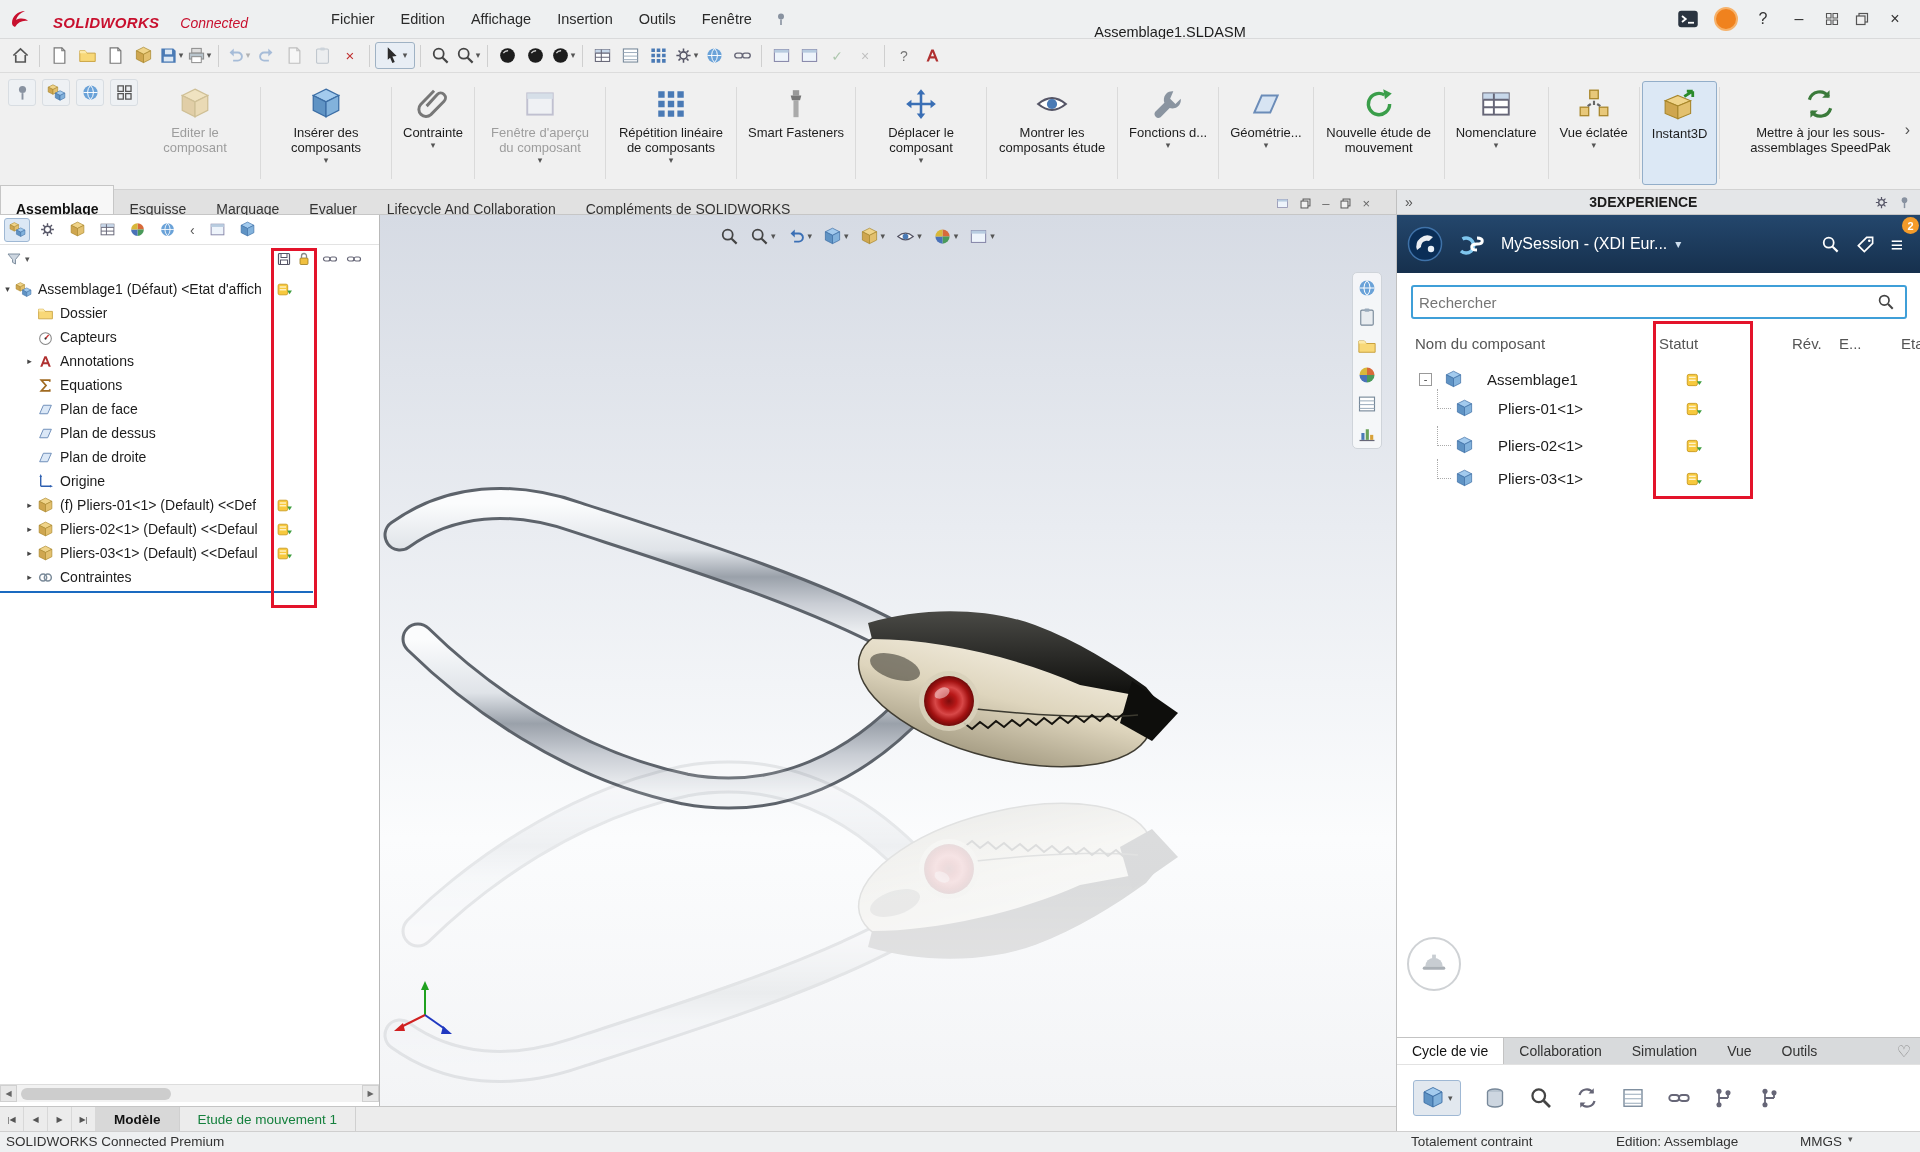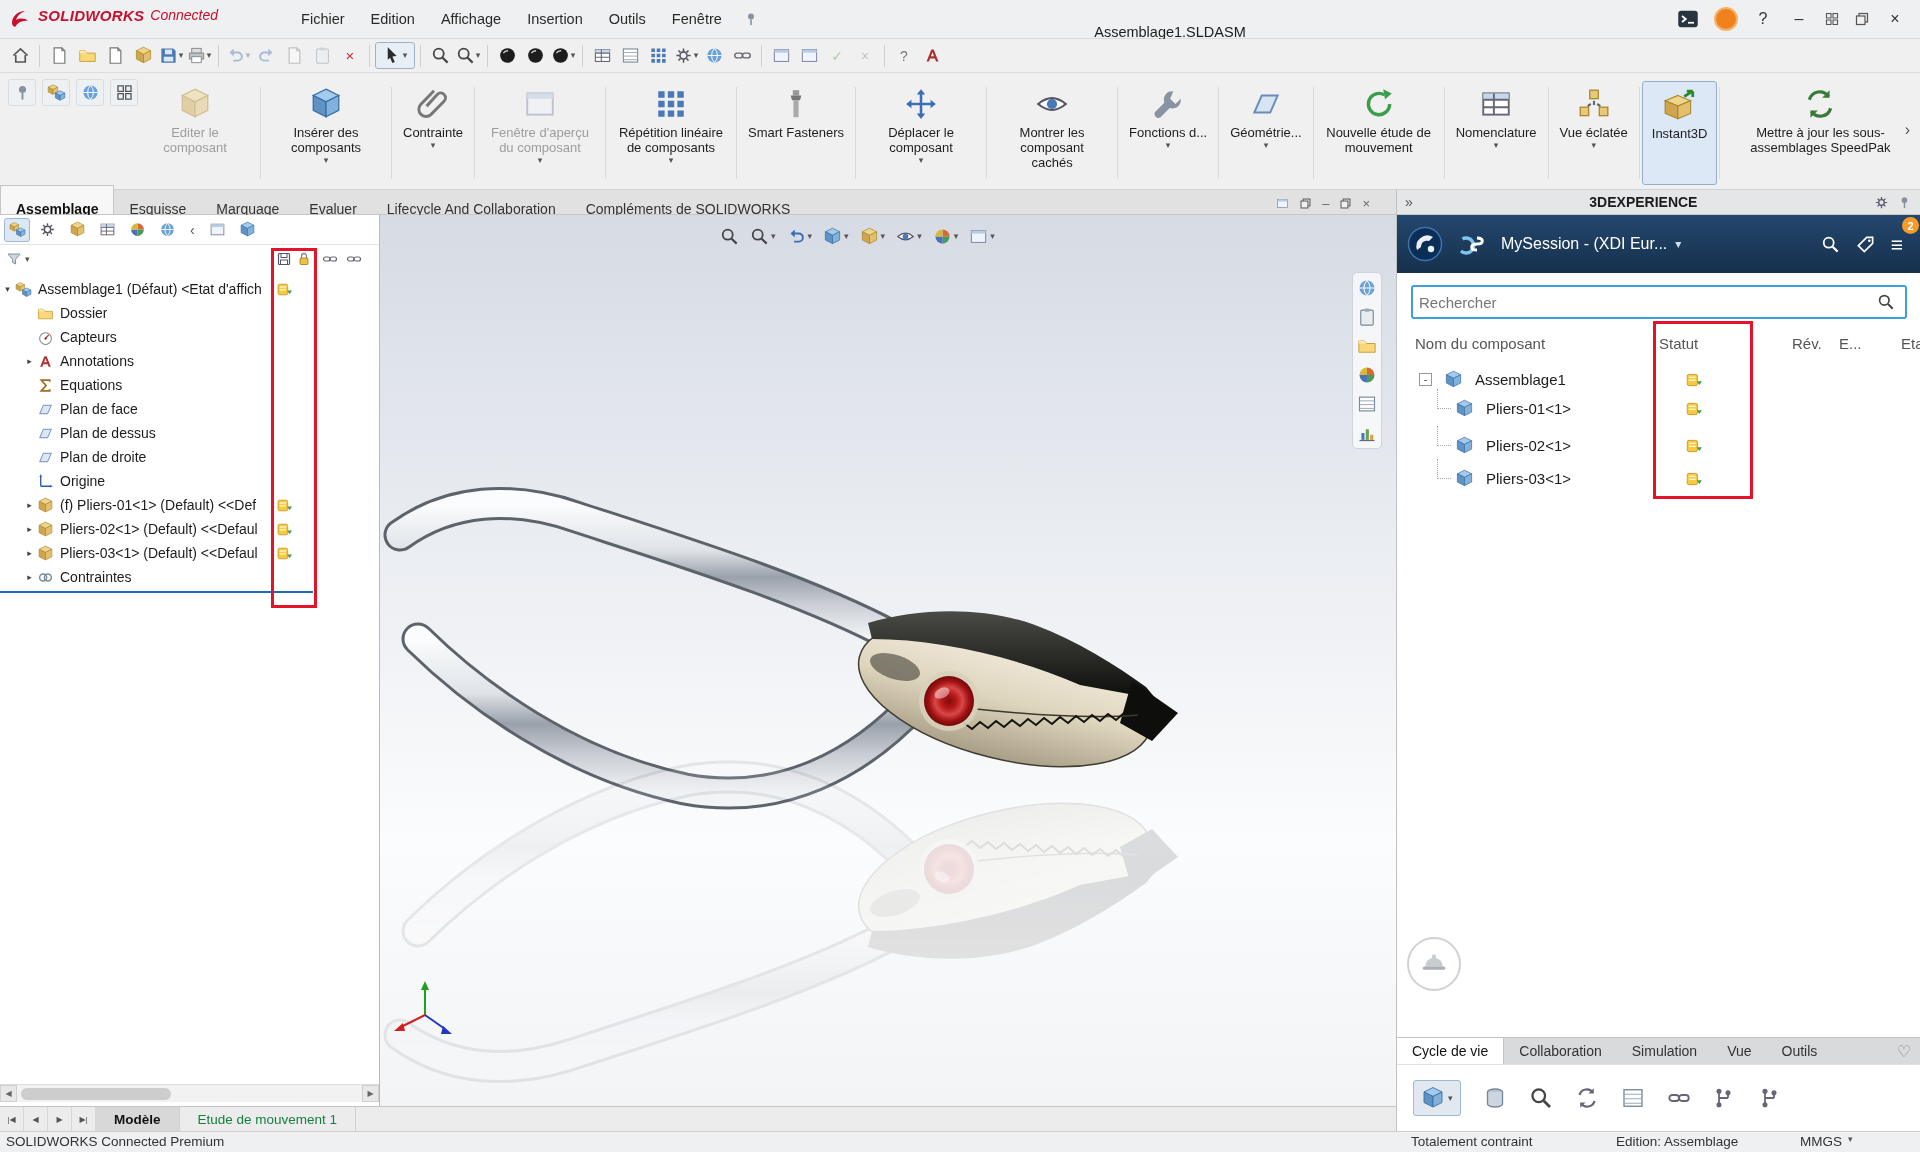--- a/index.html
+++ b/index.html
@@ -5,21 +5,21 @@
   * { box-sizing: border-box; margin: 0; padding: 0; }
   html,body { width:1920px; height:1152px; overflow:hidden; }
   body { font-family:"Liberation Sans", sans-serif; font-size:14px; color:#222; background:#f0f0f0; }
   #app { position:relative; width:1920px; height:1152px; background:#f0f0f0; }
   .abs { position:absolute; }
   svg.s { display:block; }
   .dd { font-size:9px; color:#555; line-height:1; }
 
   
   #titlebar { left:0; top:0; width:1920px; height:39px; background:#eef0f1; border-bottom:1px solid #d9dadb; display:flex; align-items:center; padding:0 8px; }
-  .brand { display:flex; align-items:flex-start; gap:6px; }
+  .brand { display:flex; align-items:flex-end; gap:21px; }
   .brand-name { color:#c8102e; font-weight:bold; font-style:italic; font-size:15px; letter-spacing:0.3px; }
   .brand-mode { color:#c8102e; font-style:italic; font-size:14px; }
   .menubar { display:flex; margin-left:70px; }
   .mi { padding:0 13px; font-size:14.5px; color:#2a2a2a; line-height:38px; cursor:default; }
   .doc-title { position:absolute; left:960px; top:13px; width:420px; text-align:center; line-height:38px; font-size:14.5px; color:#1c1c1c; }
   .tb-right { margin-left:auto; display:flex; align-items:center; gap:14px; padding-right:6px; }
   .tb-right .glyph { font-size:16px; color:#333; width:22px; text-align:center; }
   .avatar { width:24px; height:24px; border-radius:50%; background:#f0821e; border:2px solid #f6b26b; }
 
   
@@ -102,21 +102,21 @@
   .bandicons svg { width:19px; height:19px; }
   .burger { font-size:21px; color:#fff; line-height:1; }
   .badge2 { position:absolute; right:2px; top:2px; width:17px; height:17px; border-radius:50%; background:#f49b2a; color:#fff; font-size:11px; font-weight:bold; display:flex; align-items:center; justify-content:center; }
   .searchwrap { position:absolute; left:14px; top:70px; width:496px; height:34px; border:2px solid #3f9fd8; border-radius:3px; background:#fff; display:flex; align-items:center; }
   .searchwrap input { flex:1; border:none; outline:none; font-size:15px; color:#333; padding:0 6px; font-family:"Liberation Sans",sans-serif; background:transparent; }
   .searchwrap svg { width:18px; height:18px; margin-right:10px; }
   .thead { position:absolute; top:120px; font-size:15px; color:#555; white-space:nowrap; }
   .rrow { position:absolute; left:0; width:524px; height:33px; display:flex; align-items:center; font-size:15px; }
   .rexp { width:13px; height:13px; border:1px solid #999; font-size:11px; line-height:11px; text-align:center; color:#444; background:#fff; }
   .ric { width:19px; height:19px; }
-  .rname { margin-left:12px; color:#1c1c1c; white-space:nowrap; }
+  .rname { margin-left:24px; color:#1c1c1c; white-space:nowrap; }
   .rstat { position:absolute; left:288px; width:18px; height:18px; }
   .conn { width:14px; height:20px; border-left:1px dotted #aaa; border-bottom:1px dotted #aaa; margin:-10px 4px 10px 0; }
   .helmet { position:absolute; left:10px; top:722px; width:54px; height:54px; border:2px solid #cfd2d5; border-radius:50%; background:#fff; display:flex; align-items:center; justify-content:center; }
   .helmet svg { width:30px; height:30px; }
   .rtabs { position:absolute; left:0; top:822px; width:524px; height:27px; background:#d8dadc; border-top:1px solid #c3c3c3; display:flex; align-items:stretch; }
   .rtab { padding:0 15px; font-size:14px; color:#333; display:flex; align-items:center; }
   .rtab.active { background:#ffffff; color:#111; border-right:1px solid #c3c3c3; }
   .rheart { margin-left:auto; padding:0 10px; display:flex; align-items:center; font-size:16px; color:#888; }
   .ricons { position:absolute; left:0; top:849px; width:524px; height:67px; background:#fff; border-top:1px solid #e2e2e2; display:flex; align-items:center; gap:22px; padding:0 16px; }
   .ricons svg { width:24px; height:24px; }
@@ -640,21 +640,21 @@
             <use href="#i-move"></use>
           </svg>
           <span class="blabel">Déplacer le composant</span>
           <span class="drop dd">▾</span>
         </div>
       <span class="rsep"></span>
       <div class="rbtn">
           <svg class="bic s">
             <use href="#i-eye"></use>
           </svg>
-          <span class="blabel">Montrer les composant cachés</span>
+          <span class="blabel">Montrer les composants étude</span>
         </div>
       <span class="rsep"></span>
       <div class="rbtn">
           <svg class="bic s">
             <use href="#i-wrench"></use>
           </svg>
           <span class="blabel">Fonctions d...</span>
           <span class="drop dd">▾</span>
         </div>
       <span class="rsep"></span>

